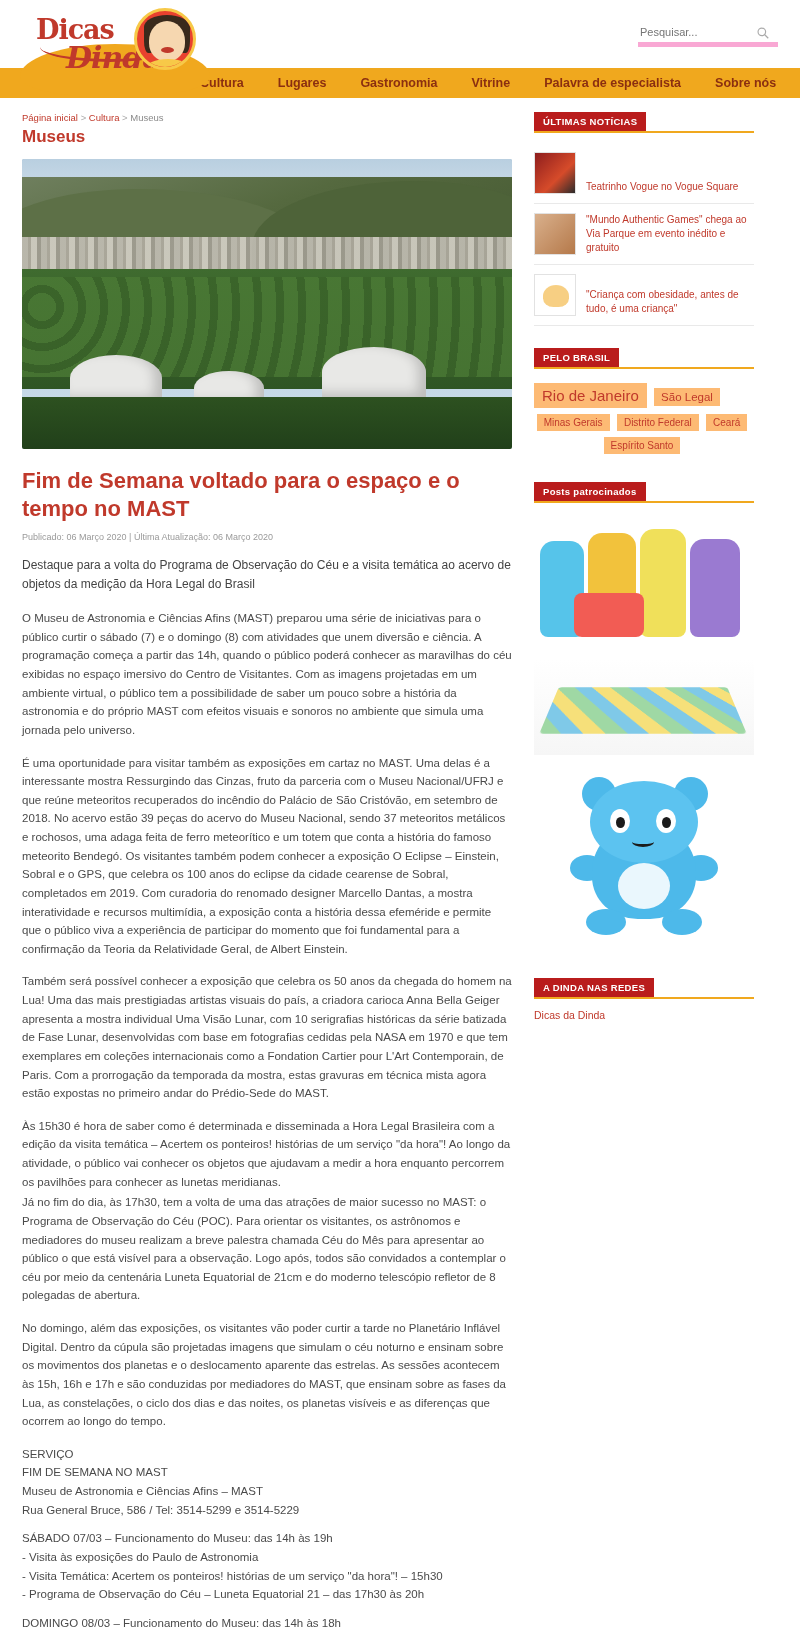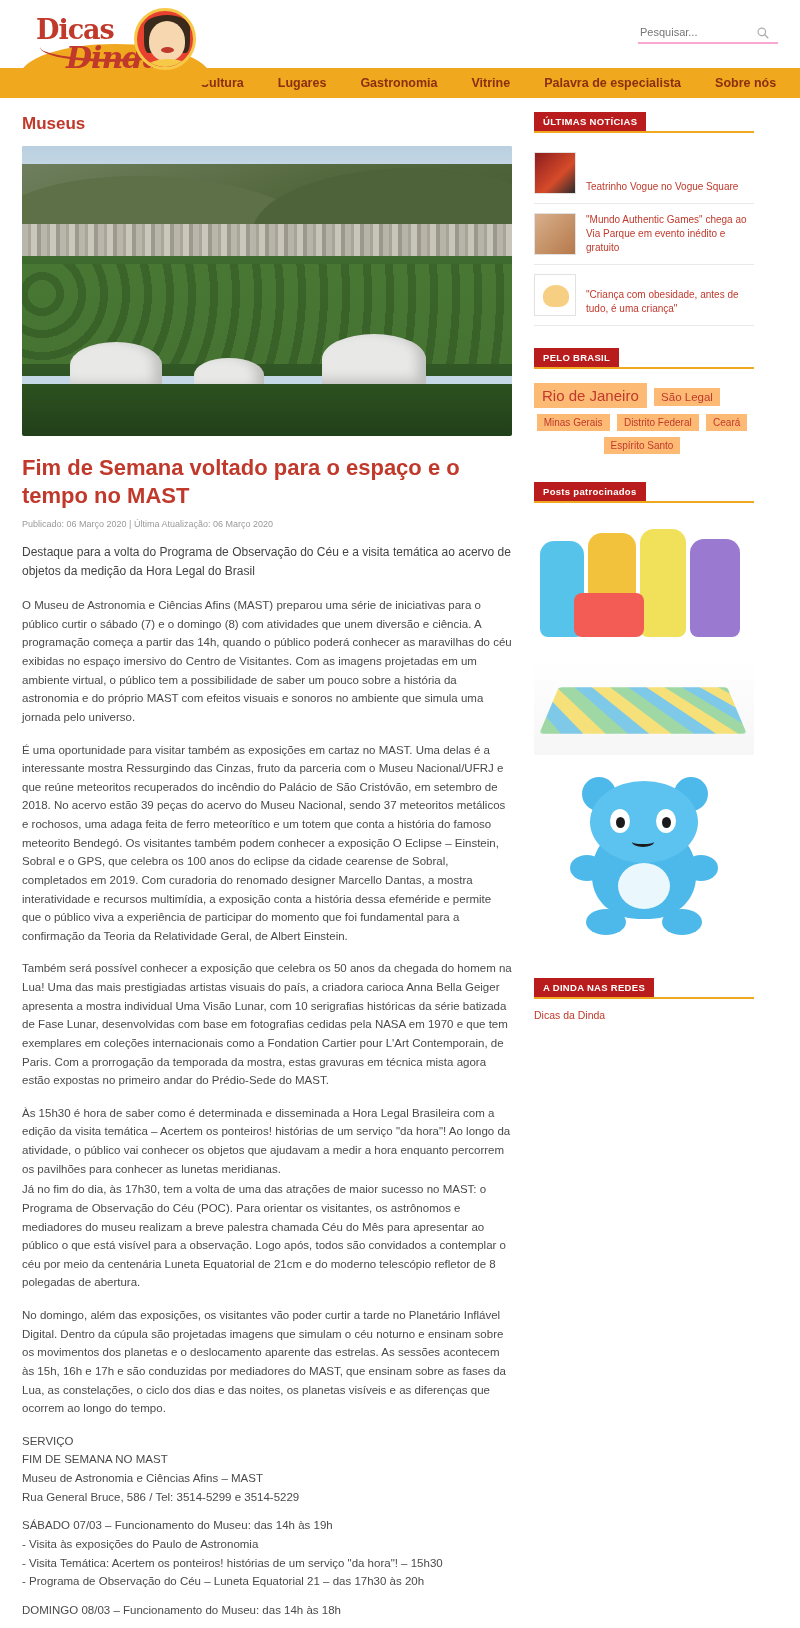--- a/index.html
+++ b/index.html
@@ -113,21 +113,21 @@
     left: 14px; top: 26px;
     width: 140px; height: 30px;
     border-bottom: 3px solid #c0392b;
     border-radius: 0 0 50% 50%;
   }
 
   .search-box {
     position: absolute;
     right: 22px; top: 24px;
     width: 140px;
-    border-bottom: 2px solid #f9a8d4;
+    border-bottom: 5px solid #f9a8d4;
     display: flex;
     align-items: center;
   }
   .search-input {
     border: none;
     outline: none;
     background: transparent;
     font-family: "Liberation Sans", sans-serif;
     font-size: 11px;
     color: #999;
@@ -343,20 +343,27 @@
     <div class="nav-item">Lugares</div>
     <div class="nav-item">Gastronomia</div>
     <div class="nav-item">Vitrine</div>
     <div class="nav-item">Palavra de especialista</div>
     <div class="nav-item">Sobre nós</div>
   </div>
 
   <div class="content">
 
     <div class="main">
+      <div class="breadcrumb">
+        <a>Página inicial</a>
+        <span class="sep">&gt;</span>
+        <a>Cultura</a>
+        <span class="sep">&gt;</span>
+        <span>Museus</span>
+      </div>
 
       <div class="page-title">Museus</div>
 
       <div class="hero">
         <div class="hero-sky"></div>
         <div class="hero-hills"></div>
         <div class="hero-hill2"></div>
         <div class="hero-hill3"></div>
         <div class="hero-city"></div>
         <div class="hero-trees"></div>

